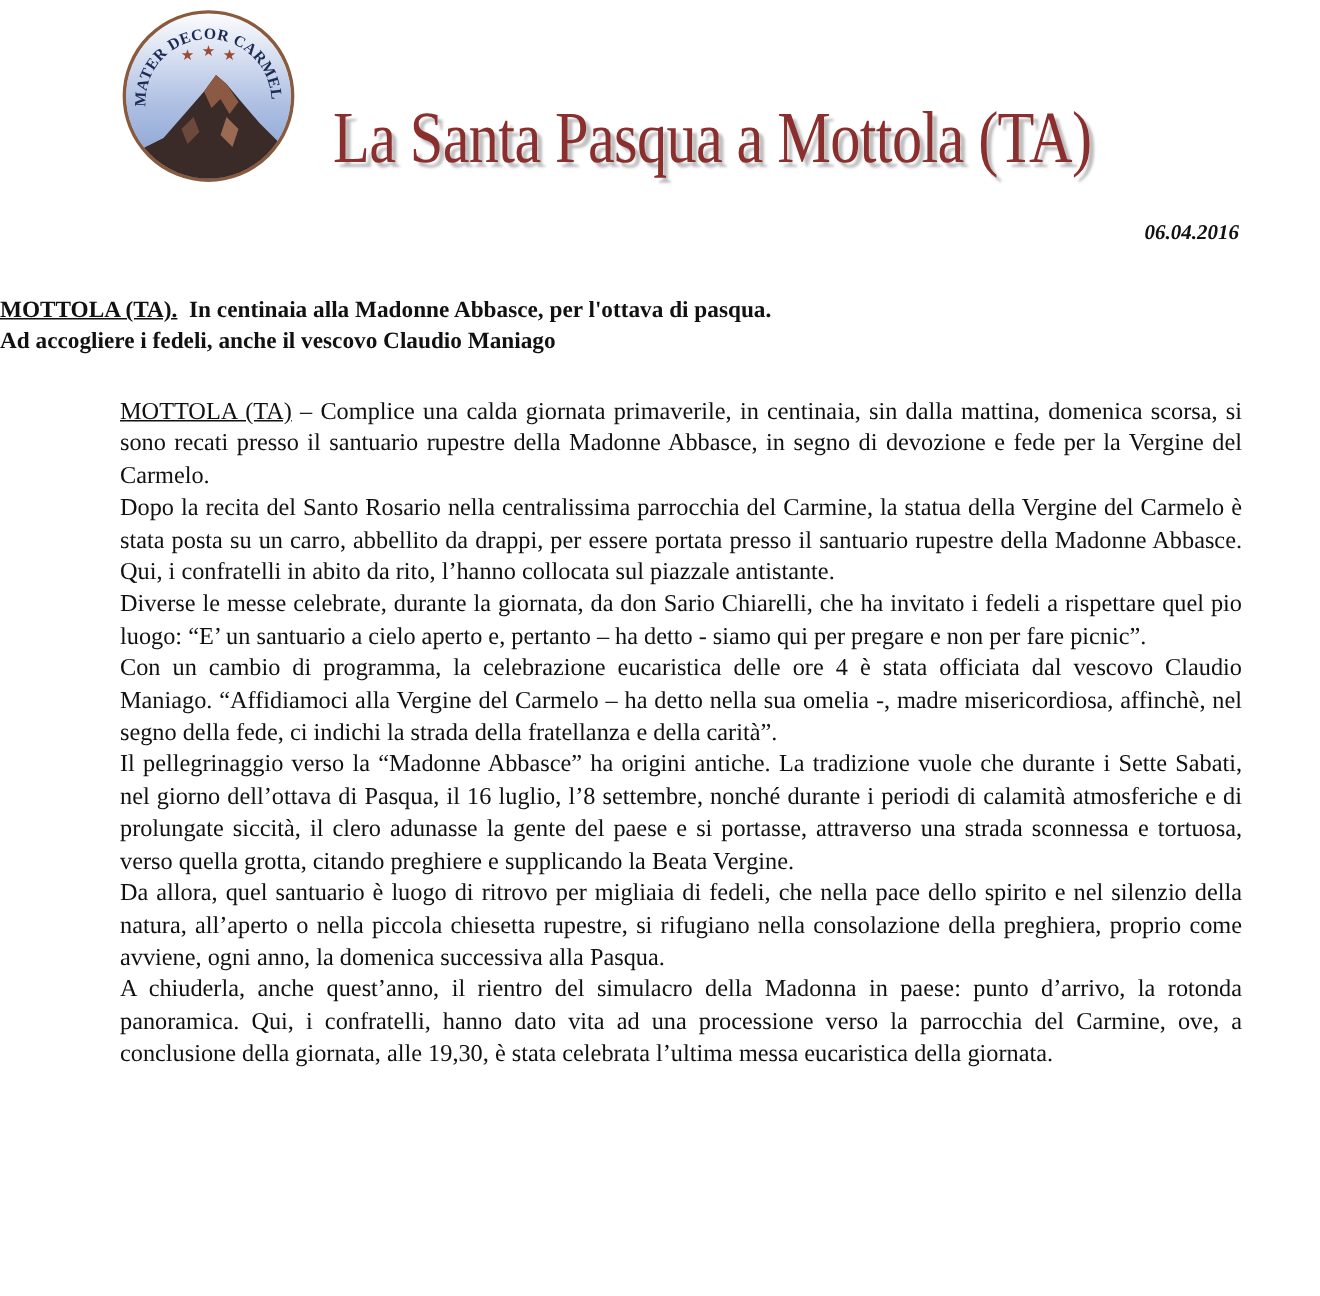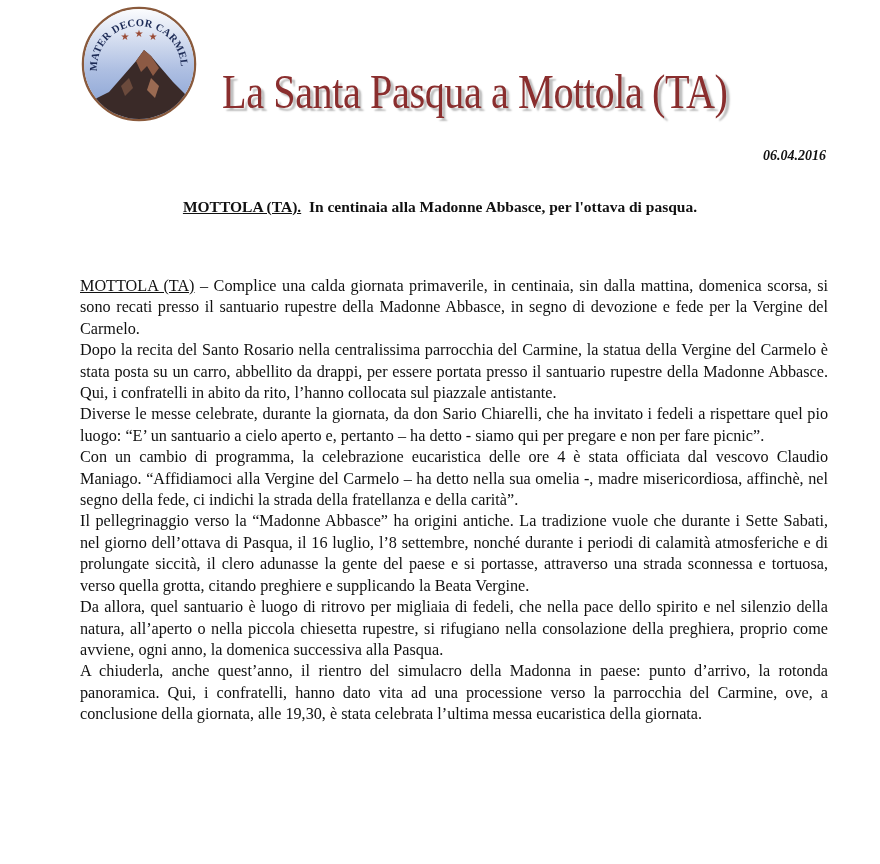--- a/index.html
+++ b/index.html
@@ -18,26 +18,26 @@
       text-shadow: 4px 3px 2px #bdbdbd;
       transform: scaleX(0.82); transform-origin: left top;
       white-space: nowrap;
     }
     .date {
       position: absolute; right: 54px; top: 148px;
       font-weight: bold; font-style: italic; font-size: 14px;
     }
     .headline {
       position: absolute; left: 0; width: 880px; top: 196px;
-      text-align: center; font-weight: bold; font-size: 15.5px; line-height: 21px;
+      text-align: left; font-weight: bold; font-size: 15.5px; line-height: 21px;
       font-family: "Liberation Serif", serif;
     }
     .headline .place { text-decoration: underline; }
     .body {
-      position: absolute; left: 80px; top: 276px; width: 748px;
+      position: absolute; left: 80px; top: 264px; width: 748px;
       font-size: 16.2px; line-height: 21.4px; text-align: justify;
     }
     .body p { margin: 0; }
     .body .lead { text-decoration: underline; }
   </style>
 </head>
 <body>
 
 <div class="logo">
   <svg width="116" height="116" viewBox="0 0 116 116">
@@ -73,20 +73,21 @@
 
 <div class="doc-title">La Santa Pasqua a Mottola (TA)</div>
 
 <div class="date">06.04.2016</div>
 
 <div class="headline">
   <div>
     <span class="place">MOTTOLA (TA).</span>&nbsp;
     <span>In centinaia alla Madonne  Abbasce, per l'ottava di pasqua.</span>
   </div>
+  <div>Ad accogliere i fedeli, anche il vescovo Claudio Maniago</div>
 </div>
 
 <div class="body">
   <p><span class="lead">MOTTOLA (TA)</span><span> – Complice una calda giornata primaverile, in centinaia, sin dalla mattina, domenica scorsa, si sono recati presso il santuario rupestre della Madonne Abbasce, in segno di devozione e fede per la Vergine del Carmelo.</span></p>
   <p>Dopo la recita del Santo Rosario nella centralissima parrocchia del Carmine, la statua della Vergine del Carmelo è stata posta su un carro, abbellito da drappi, per essere portata presso il santuario rupestre della Madonne Abbasce. Qui, i confratelli in abito da rito, l’hanno collocata sul piazzale antistante.</p>
   <p>Diverse le messe celebrate, durante la giornata, da don Sario Chiarelli, che ha invitato i fedeli a rispettare quel pio luogo: “E’ un santuario a cielo aperto e, pertanto – ha detto - siamo qui per pregare e non per fare picnic”.</p>
   <p>Con un cambio di programma, la celebrazione eucaristica delle ore 4 è stata officiata dal vescovo Claudio Maniago. “Affidiamoci alla Vergine del Carmelo – ha detto nella sua omelia -, madre misericordiosa, affinchè, nel segno della fede, ci indichi la strada della fratellanza e della carità”.</p>
   <p>Il pellegrinaggio verso la “Madonne Abbasce” ha origini antiche. La tradizione vuole che durante i Sette Sabati, nel giorno dell’ottava di Pasqua, il 16 luglio, l’8 settembre, nonché durante i periodi di calamità atmosferiche e di prolungate siccità, il clero adunasse la gente del paese e si portasse, attraverso una strada sconnessa e tortuosa, verso quella grotta, citando preghiere e supplicando la Beata Vergine.</p>
   <p>Da allora, quel santuario è luogo di ritrovo per migliaia di fedeli, che nella pace dello spirito e nel silenzio della natura, all’aperto o nella piccola chiesetta rupestre, si rifugiano nella consolazione della preghiera, proprio come avviene, ogni anno, la domenica successiva alla Pasqua.</p>
   <p>A chiuderla, anche quest’anno, il rientro del simulacro della Madonna in paese: punto d’arrivo, la rotonda panoramica. Qui, i confratelli, hanno dato vita ad una processione verso la parrocchia del Carmine, ove, a conclusione della giornata, alle 19,30, è stata celebrata l’ultima messa eucaristica della giornata.</p>

